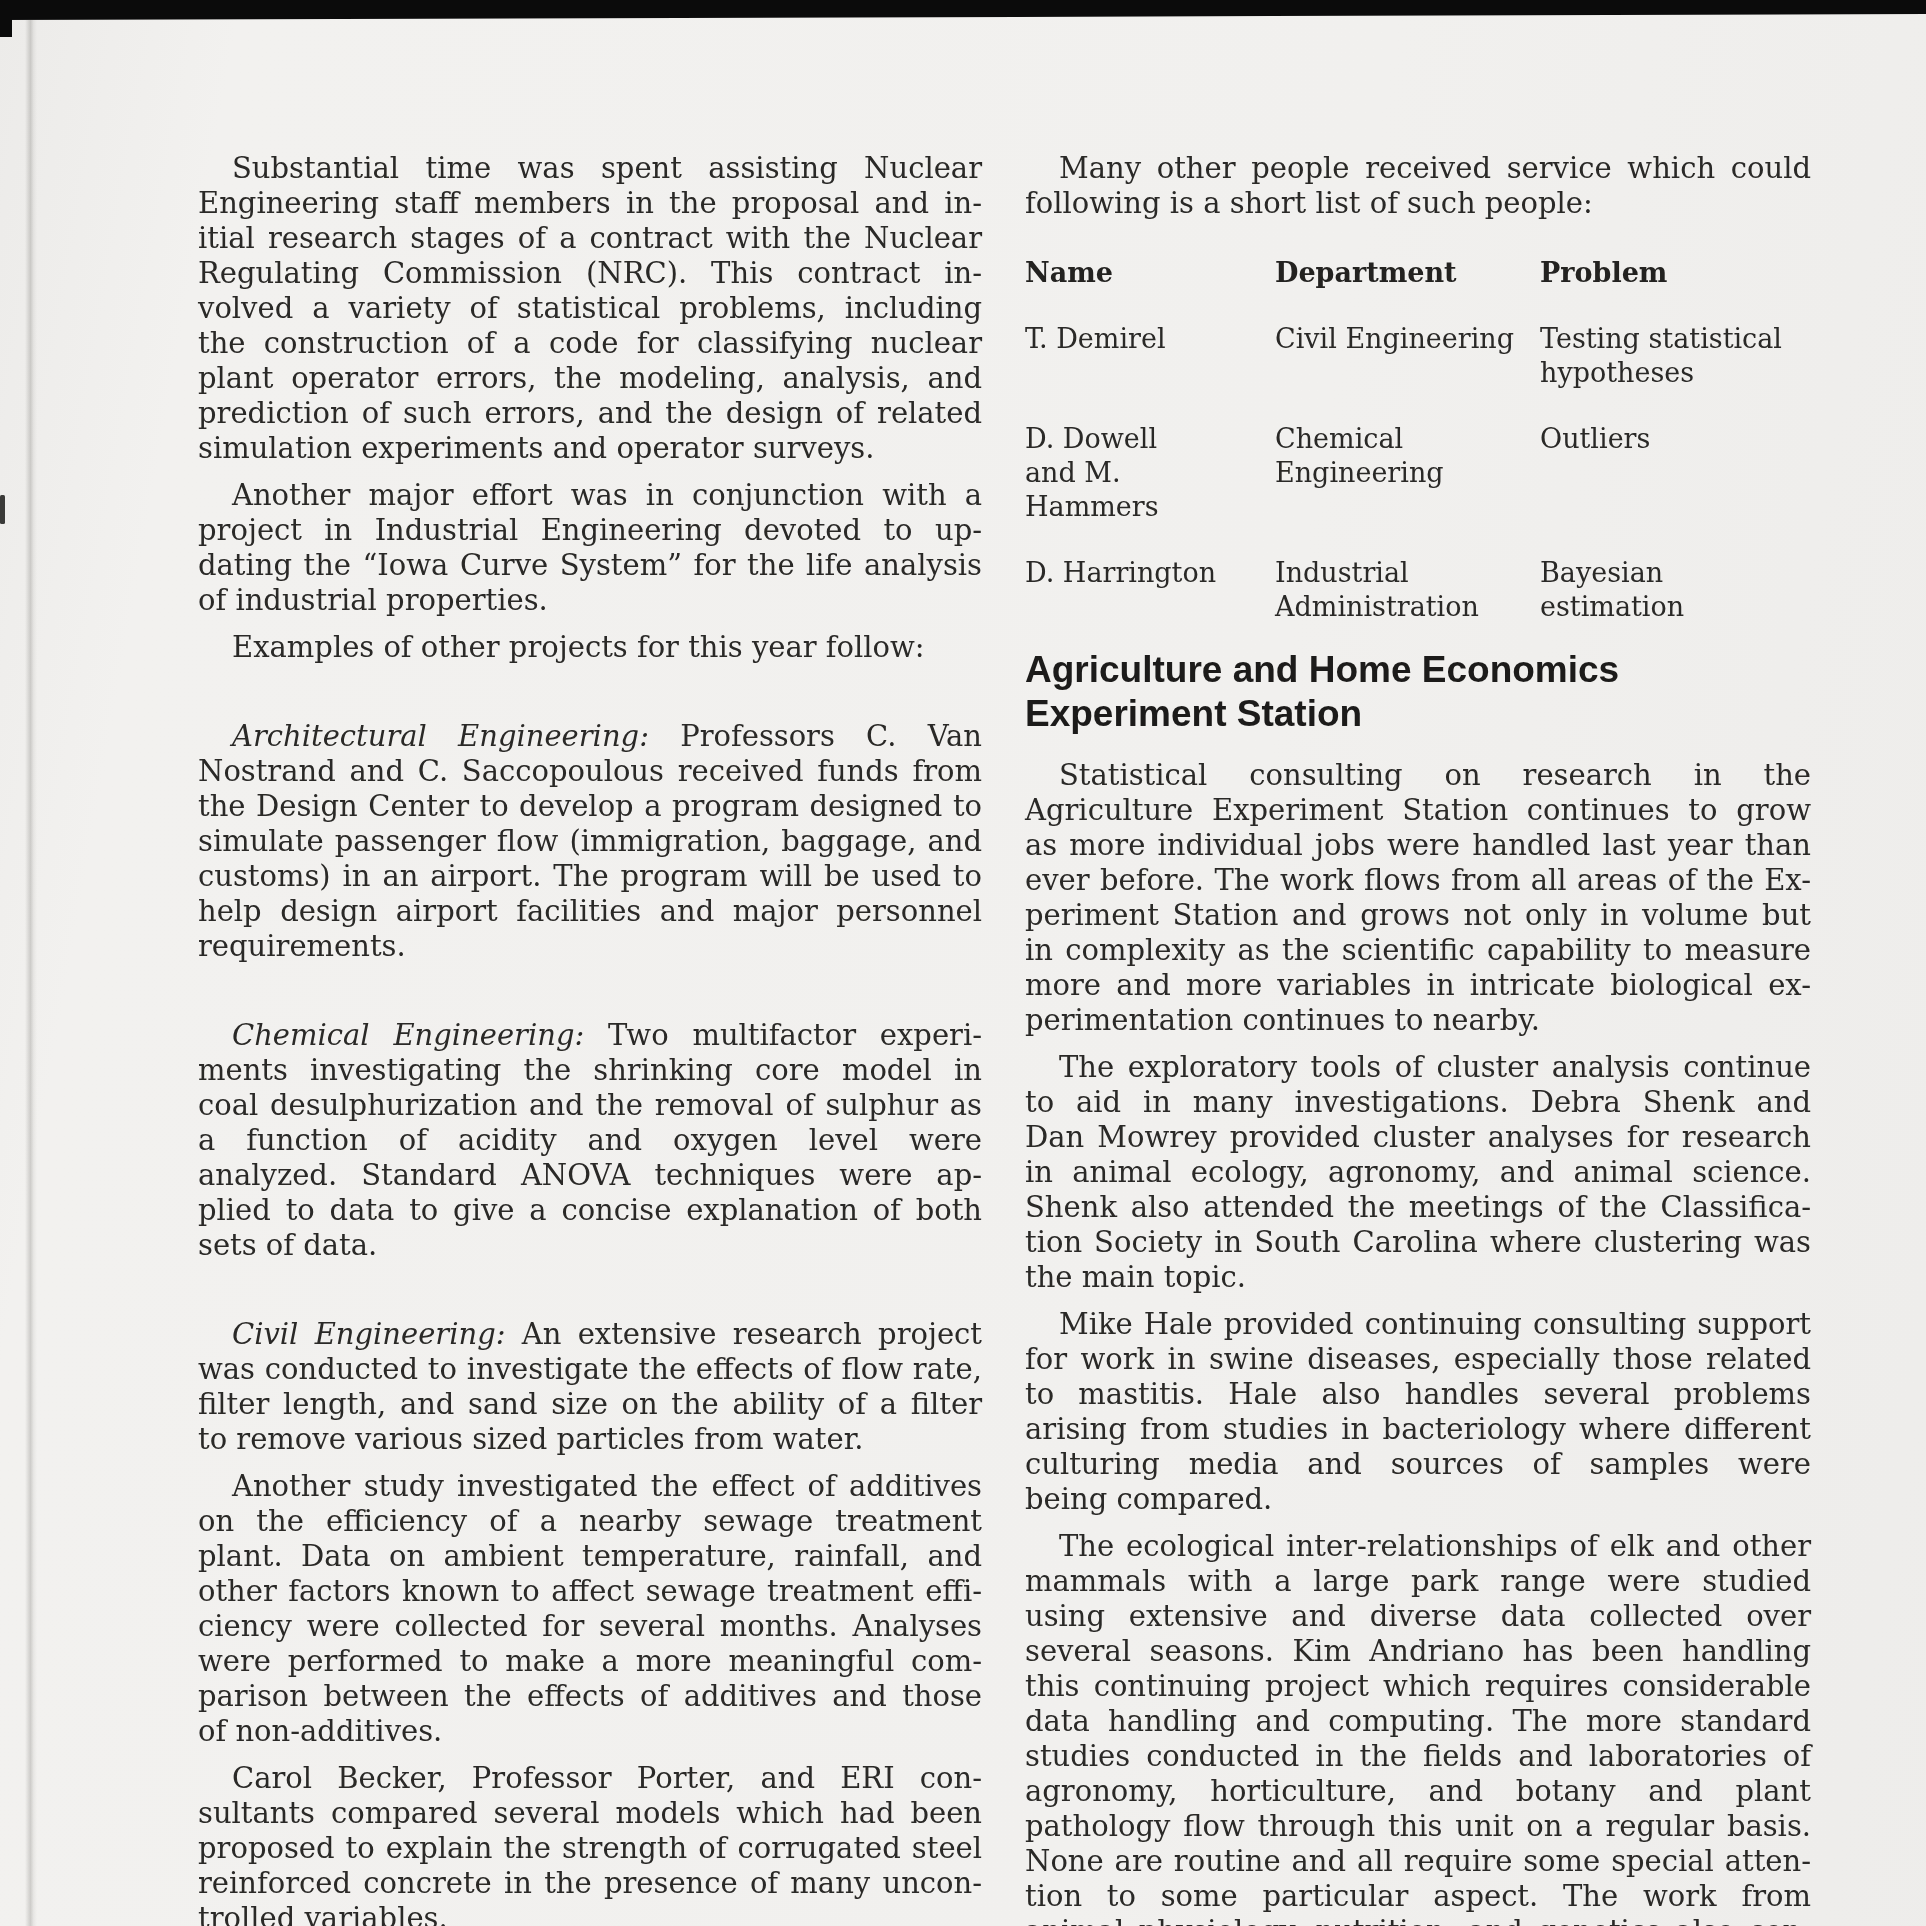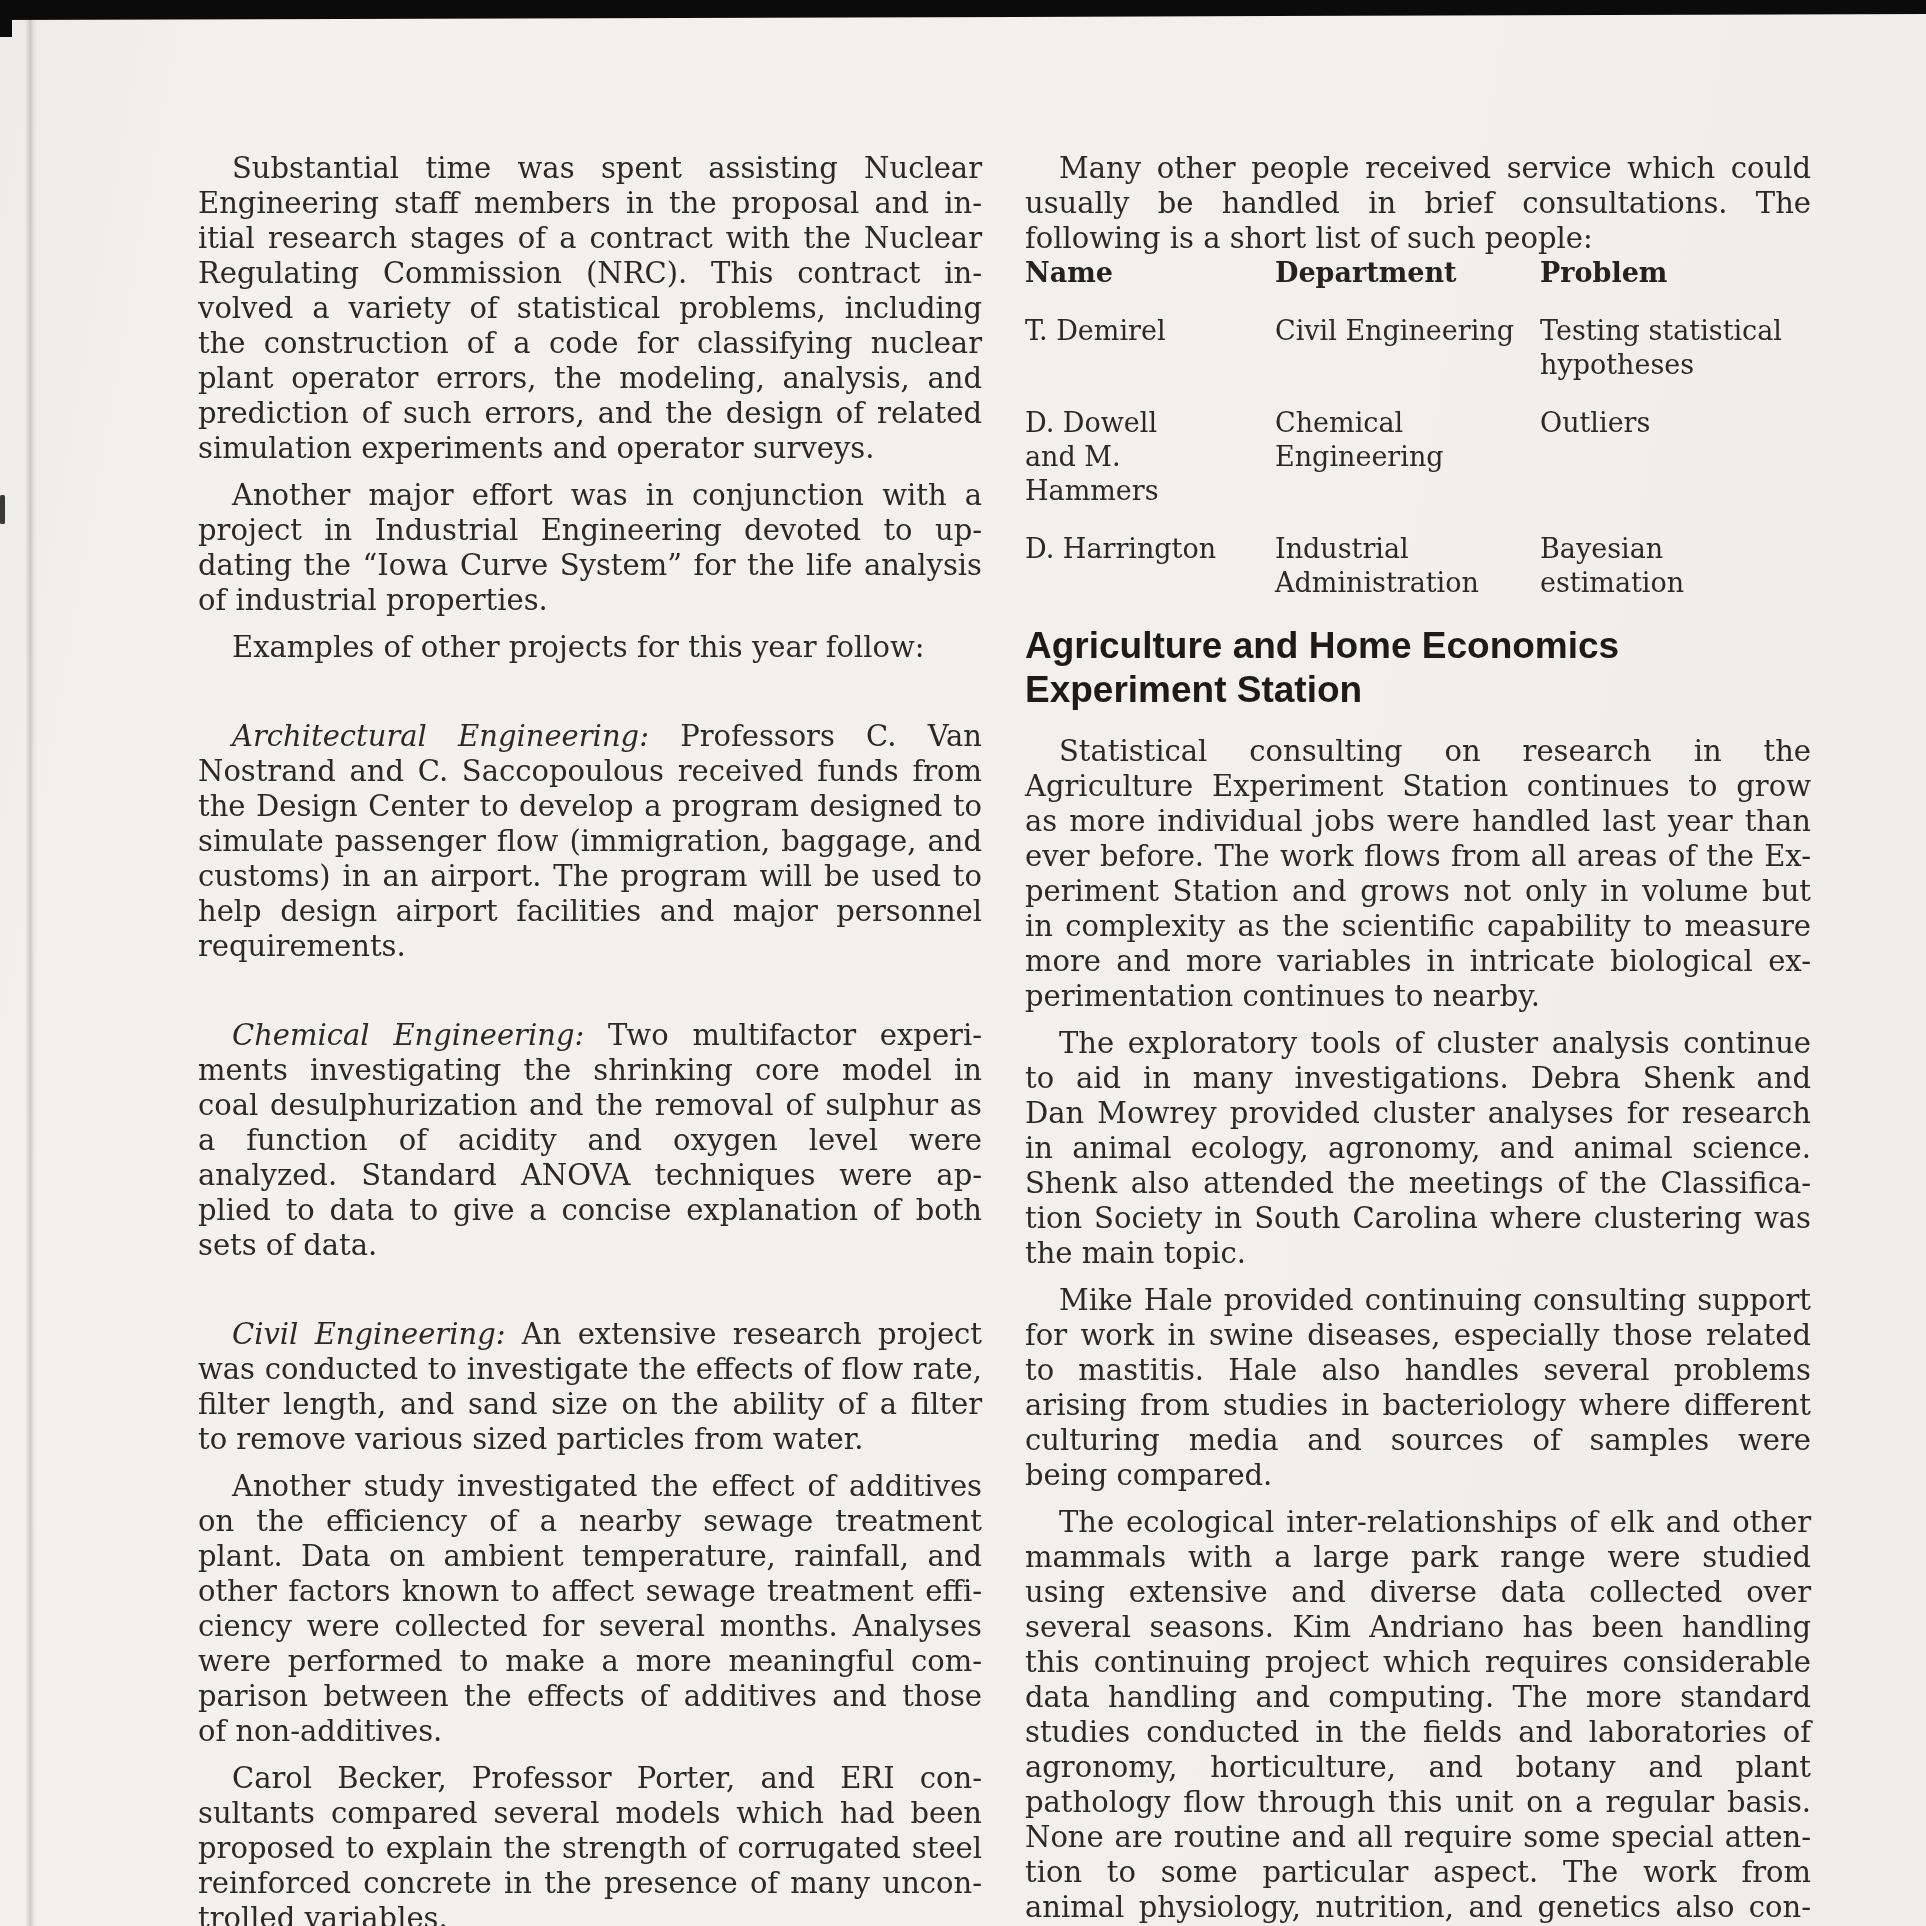--- a/index.html
+++ b/index.html
@@ -10,21 +10,21 @@
   .gutter{position:absolute;left:25.4px;top:20px;bottom:0;width:11.6px;background:linear-gradient(to right,rgba(60,58,52,0) 0%,rgba(60,58,52,0.20) 45%,rgba(60,58,52,0.06) 72%,rgba(60,58,52,0) 100%);}
   .col{position:absolute;top:139px;}
   .col.left{left:198px;width:784px;}
   .col.right{left:1025px;width:786px;}
   .line{font-size:29px;line-height:35px;text-align:justify;text-align-last:justify;}
   .line.last{text-align-last:left;}
   .line.first{text-indent:34px;margin-top:12px;}
   .para.gap{margin-top:54px;}
   .lead{font-style:italic;}
   .divider{text-align:center;font-size:25px;line-height:35px;margin:16px 0 17.7px 0;color:#1e1e1e;}
-  .consult-table{display:grid;grid-template-columns:250px 265px 1fr;row-gap:24px;font-size:27px;line-height:34px;}
+  .consult-table{margin-top:35px;display:grid;grid-template-columns:250px 265px 1fr;row-gap:32px;font-size:27px;line-height:34px;}
   .th{font-weight:bold;color:#232220;}
   .td{white-space:pre-line;}
   .section-heading{margin:24px 0 21.6px 0;font-family:"Liberation Sans","DejaVu Sans",sans-serif;font-weight:700;font-size:37px;line-height:44px;color:#1c1b1a;}
   .heading-line{white-space:nowrap;}
 </style>
 </head>
 <body>
 
 <div class="page">
   <div class="scan-band"></div>
@@ -95,21 +95,20 @@
         <div class="line">reinforced concrete in the presence of many uncon-</div>
         <div class="line last">trolled variables.</div>
       </div>
       <div class="divider">●</div>
     </div>
 
   <div class="col right">
     <div id="right-intro">
         <div class="para">
           <div class="line first">Many other people received service which could</div>
-          <div class="line">usually be handled in brief consultations. The</div>
           <div class="line last">following is a short list of such people:</div>
         </div>
       </div>
     <div class="consult-table" id="consult-table">
         <div class="th">Name</div>
         <div class="th">Department</div>
         <div class="th">Problem</div>
         <div class="td">T. Demirel</div>
         <div class="td">Civil Engineering</div>
         <div class="td">Testing statistical

